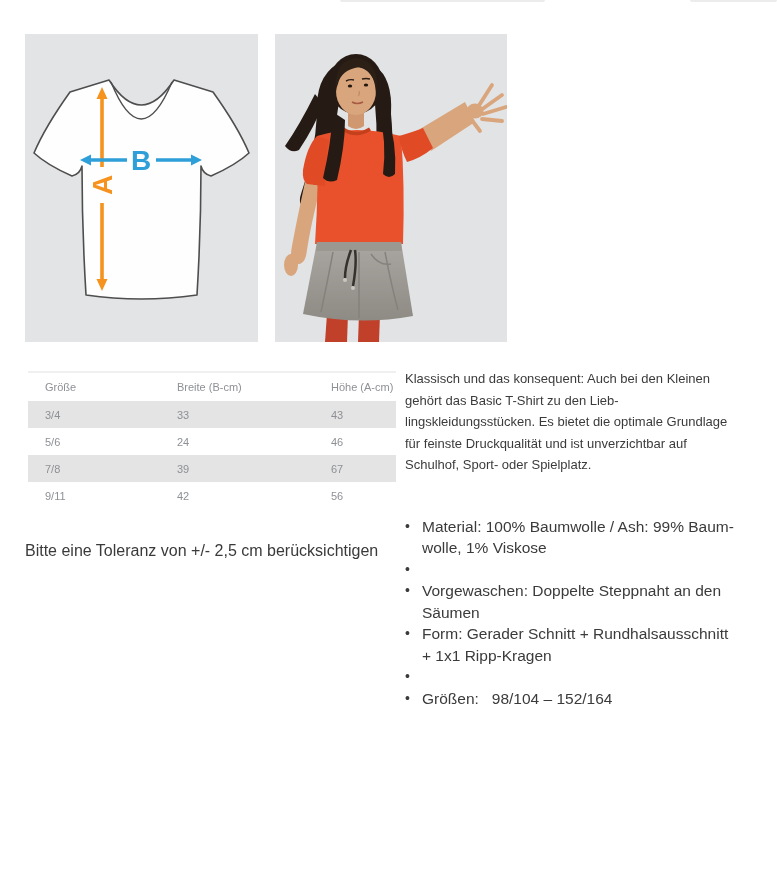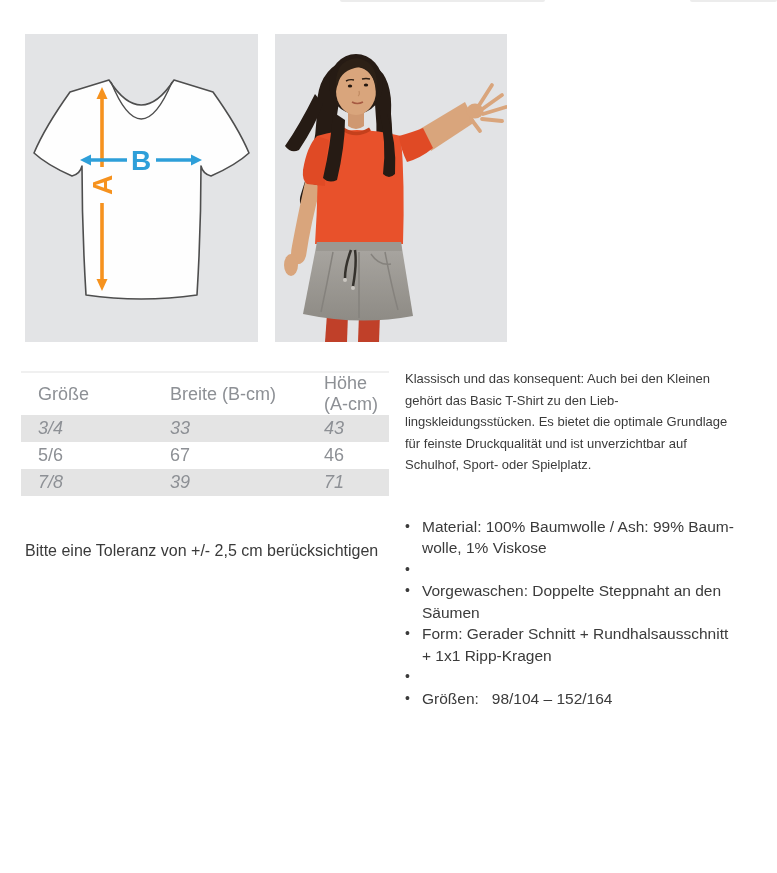--- a/index.html
+++ b/index.html
@@ -21,28 +21,28 @@
   .shirt-outline{fill:#fefefe;stroke:#4e4e4e;stroke-width:1.6;stroke-linejoin:round;}
   .collar-inner{fill:none;stroke:#4e4e4e;stroke-width:1.4;}
   .arrow-a{stroke:var(--accent-orange,#f6921e);stroke-width:3.6;}
   .head-a{fill:var(--accent-orange,#f6921e);}
   .lbl-a{fill:var(--accent-orange,#f6921e);font-size:28px;font-weight:bold;}
   .arrow-b{stroke:var(--accent-blue,#2e9fd9);stroke-width:3.6;}
   .head-b{fill:var(--accent-blue,#2e9fd9);}
   .lbl-b{fill:var(--accent-blue,#2e9fd9);font-size:28px;font-weight:bold;}
 
   
-  table.size-table{position:absolute;left:21px;top:371px;width:368px;border-collapse:collapse;
-    font-size:18px;color:var(--table-text,#8d9095);}
+  table.size-table{position:absolute;left:28px;top:371px;width:368px;border-collapse:collapse;
+    font-size:11px;color:var(--table-text,#8d9095);}
   table.size-table th{height:28px;font-weight:400;text-align:left;padding:0 0 0 17px;
     border-top:2px solid #f0f0f0;}
   table.size-table td{height:27px;padding:0 0 0 17px;}
   table.size-table th:nth-child(1),table.size-table td:nth-child(1){width:115px;}
   table.size-table th:nth-child(2),table.size-table td:nth-child(2){width:137px;}
-  tr.row-shaded{background:var(--row-shade,#e4e4e4);font-style:italic;}
+  tr.row-shaded{background:var(--row-shade,#e4e4e4);}
 
   .tolerance{position:absolute;left:25px;top:542px;margin:0;font-size:16px;color:#3a3a3a;}
 
   
   .description{position:absolute;left:405px;top:368px;width:336px;color:var(--body-text,#3b3b3b);}
   .description .intro{margin:0;font-size:13px;line-height:21.5px;}
   .features{margin:40px 0 0;padding:0;list-style:none;width:330px;
     font-size:15.5px;line-height:21.5px;}
   .features li{display:flex;align-items:flex-start;}
   .features .dot{flex:0 0 17px;font-size:14px;}
@@ -175,27 +175,32 @@
         </tr>
     </thead>
     <tbody>
         <tr class="row-shaded">
           <td>3/4</td>
           <td>33</td>
           <td>43</td>
         </tr>
         <tr class="row-plain">
           <td>5/6</td>
-          <td>67</td>
+          <td>24</td>
           <td>46</td>
         </tr>
         <tr class="row-shaded">
           <td>7/8</td>
           <td>39</td>
-          <td>71</td>
+          <td>67</td>
+        </tr>
+        <tr class="row-plain">
+          <td>9/11</td>
+          <td>42</td>
+          <td>56</td>
         </tr>
       </tbody>
   </table>
 
   <p class="tolerance">Bitte eine Toleranz von +/- 2,5 cm berücksichtigen</p>
 
   <div class="description">
     <p class="intro">Klassisch und das konsequent: Auch bei den Kleinen gehört das Basic T-Shirt zu den Lieb­lingskleidungsstücken. Es bietet die optimale Grundlage für feinste Druckqualität und ist un­verzichtbar auf Schulhof, Sport- oder Spielplatz.</p>
     <ul class="features">
         <li>

